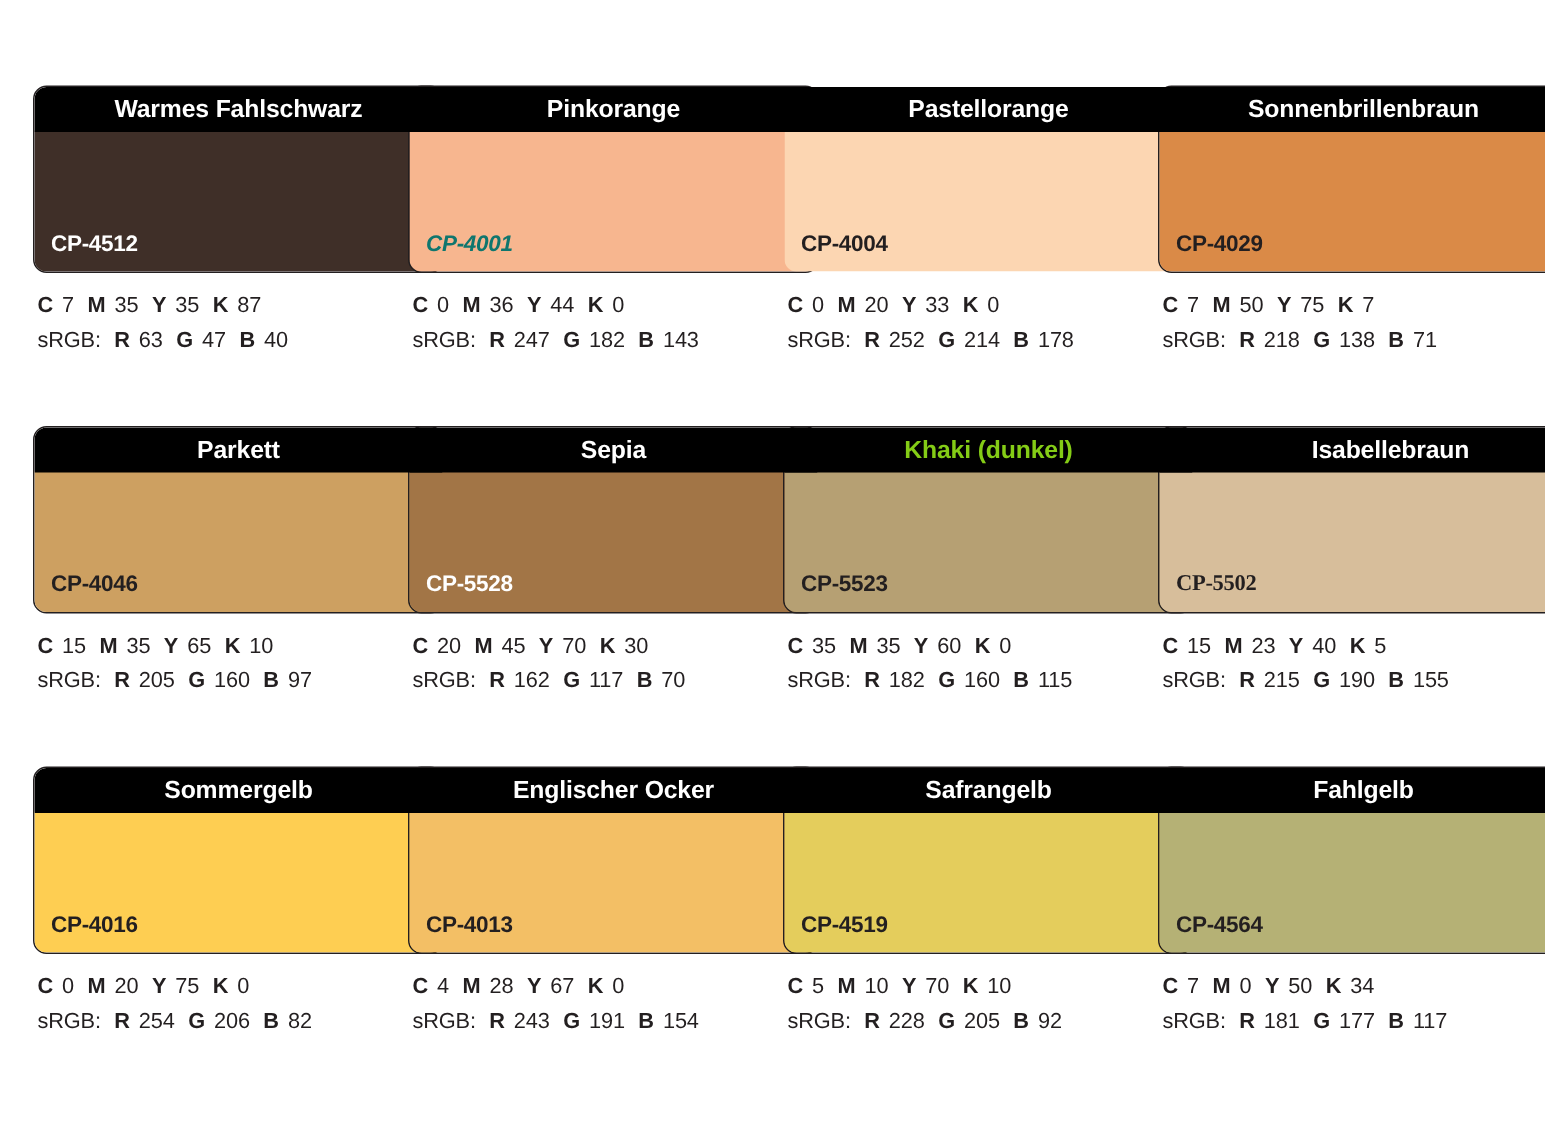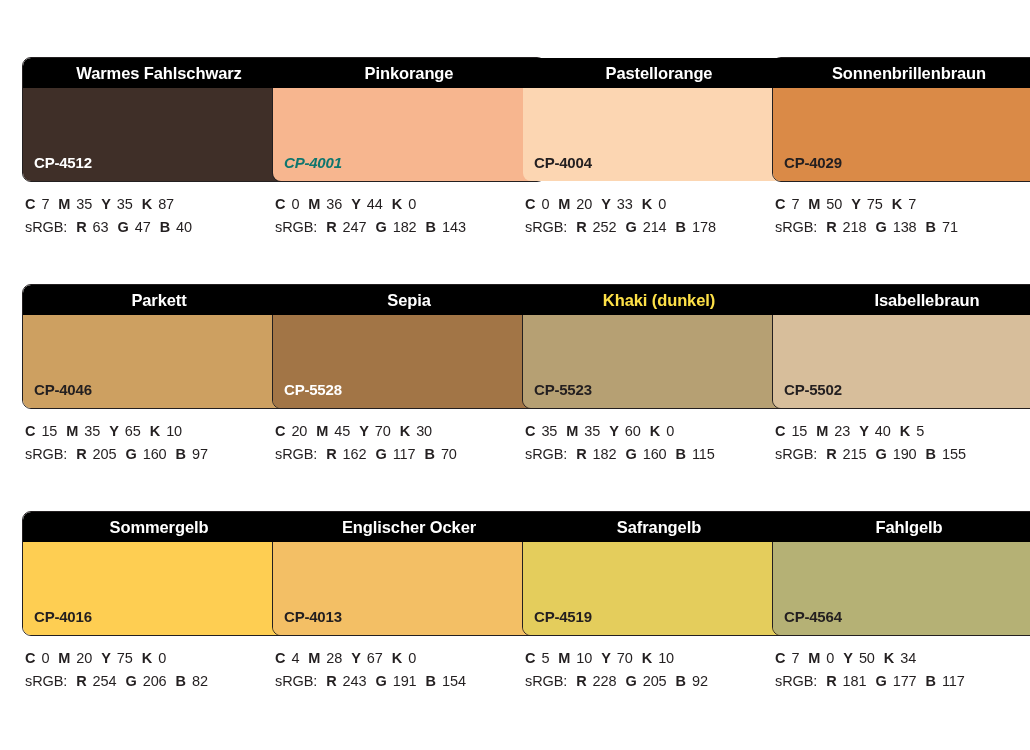--- a/index.html
+++ b/index.html
@@ -188,36 +188,36 @@
         </div>
         <div class="values">
           <div class="line"><span class="k">C</span><span class="sep"></span><span class="v">20</span><span class="gap"></span><span class="k">M</span><span class="sep"></span><span class="v">45</span><span class="gap"></span><span class="k">Y</span><span class="sep"></span><span class="v">70</span><span class="gap"></span><span class="k">K</span><span class="sep"></span><span class="v">30</span></div>
           <div class="line"><span class="pfx">sRGB:</span><span class="gap"></span><span class="k">R</span><span class="sep"></span><span class="v">162</span><span class="gap"></span><span class="k">G</span><span class="sep"></span><span class="v">117</span><span class="gap"></span><span class="k">B</span><span class="sep"></span><span class="v">70</span></div>
         </div>
       </div>
       <div class="swatch-entry">
         <div class="card outlined">
           <div class="card-body" style="background: rgb(182, 160, 115);"></div>
           <div class="card-header" style="background: rgb(0, 0, 0);">
-            <span class="name" style="color: #fde047;">Khaki (dunkel)</span>
+            <span class="name" style="color: #84cc16;">Khaki (dunkel)</span>
           </div>
           <div class="card-code" style="color: rgb(35, 31, 32);">CP-5523</div>
         </div>
         <div class="values">
           <div class="line"><span class="k">C</span><span class="sep"></span><span class="v">35</span><span class="gap"></span><span class="k">M</span><span class="sep"></span><span class="v">35</span><span class="gap"></span><span class="k">Y</span><span class="sep"></span><span class="v">60</span><span class="gap"></span><span class="k">K</span><span class="sep"></span><span class="v">0</span></div>
           <div class="line"><span class="pfx">sRGB:</span><span class="gap"></span><span class="k">R</span><span class="sep"></span><span class="v">182</span><span class="gap"></span><span class="k">G</span><span class="sep"></span><span class="v">160</span><span class="gap"></span><span class="k">B</span><span class="sep"></span><span class="v">115</span></div>
         </div>
       </div>
       <div class="swatch-entry">
         <div class="card outlined">
           <div class="card-body" style="background: rgb(215, 190, 155);"></div>
           <div class="card-header" style="background: rgb(0, 0, 0);">
             <span class="name" style="color: rgb(255, 255, 255); padding-left: 36px;">Isabellebraun</span>
           </div>
-          <div class="card-code" style="color: rgb(35, 31, 32);">CP-5502</div>
+          <div class="card-code" style="color: rgb(35, 31, 32); font-family: Liberation Serif, serif;">CP-5502</div>
         </div>
         <div class="values">
           <div class="line"><span class="k">C</span><span class="sep"></span><span class="v">15</span><span class="gap"></span><span class="k">M</span><span class="sep"></span><span class="v">23</span><span class="gap"></span><span class="k">Y</span><span class="sep"></span><span class="v">40</span><span class="gap"></span><span class="k">K</span><span class="sep"></span><span class="v">5</span></div>
           <div class="line"><span class="pfx">sRGB:</span><span class="gap"></span><span class="k">R</span><span class="sep"></span><span class="v">215</span><span class="gap"></span><span class="k">G</span><span class="sep"></span><span class="v">190</span><span class="gap"></span><span class="k">B</span><span class="sep"></span><span class="v">155</span></div>
         </div>
       </div>
       <div class="swatch-entry">
         <div class="card outlined">
           <div class="card-body" style="background: rgb(254, 206, 82);"></div>
           <div class="card-header" style="background: rgb(0, 0, 0);">

